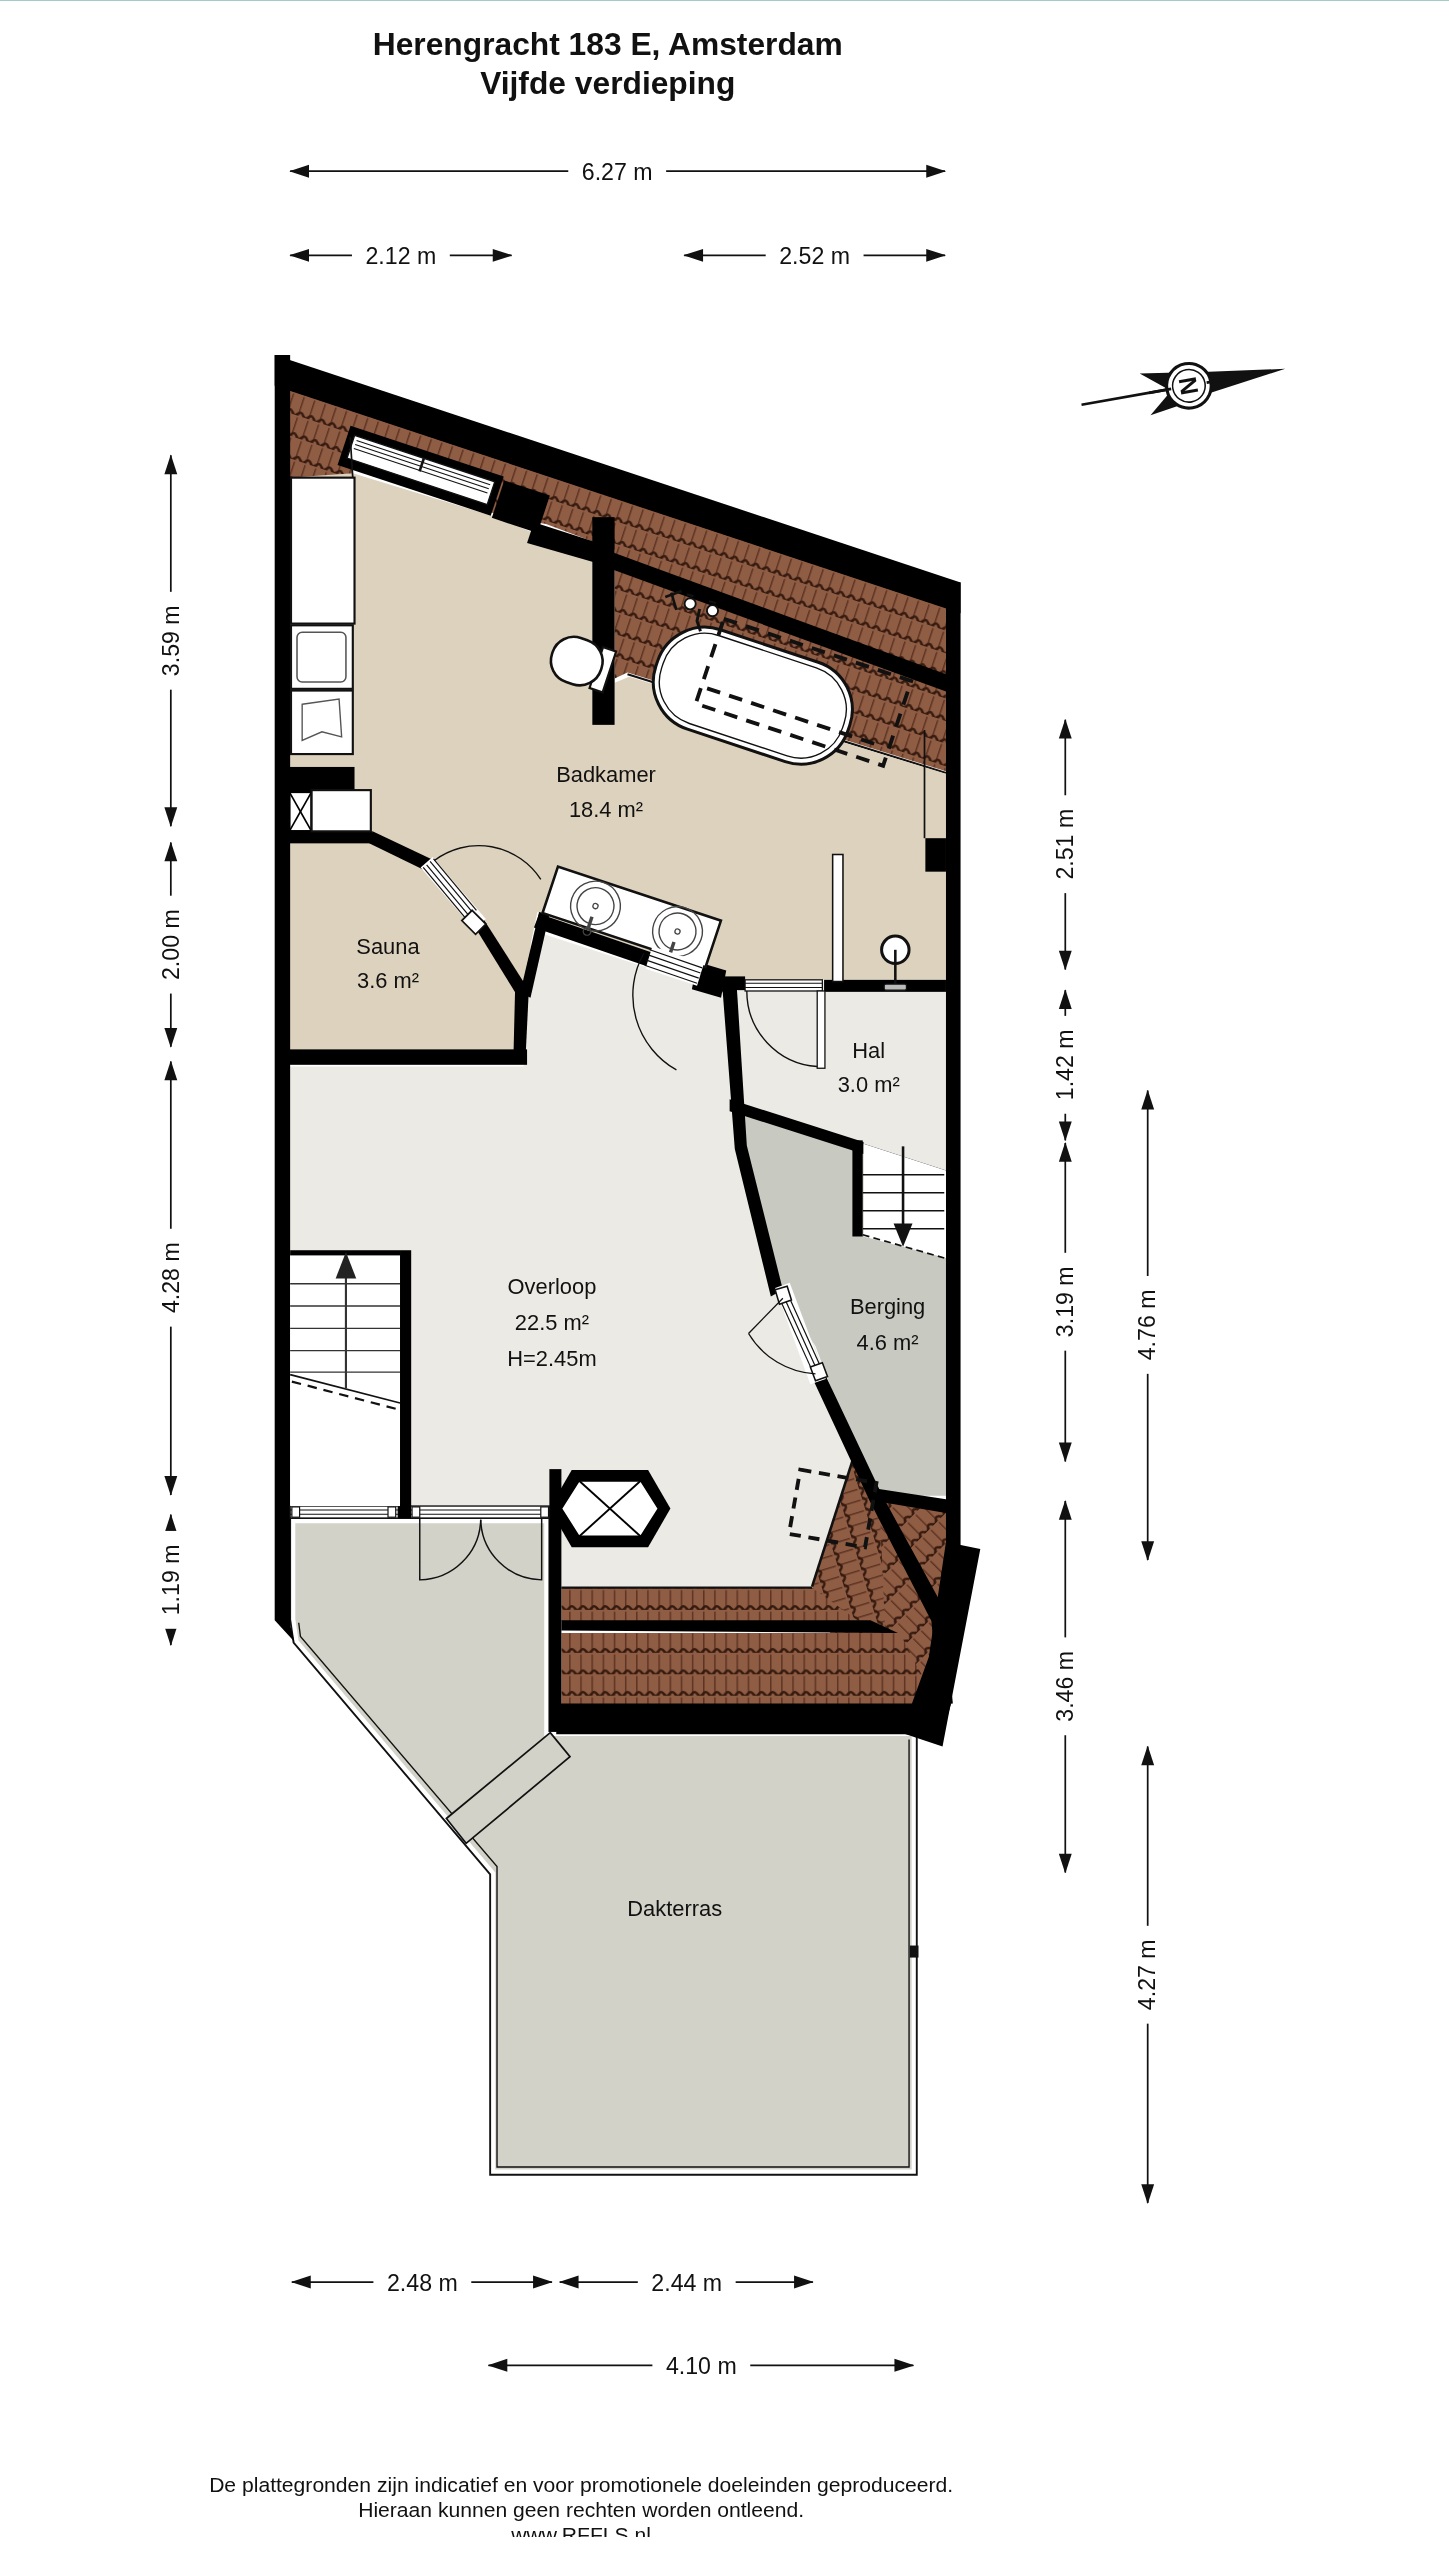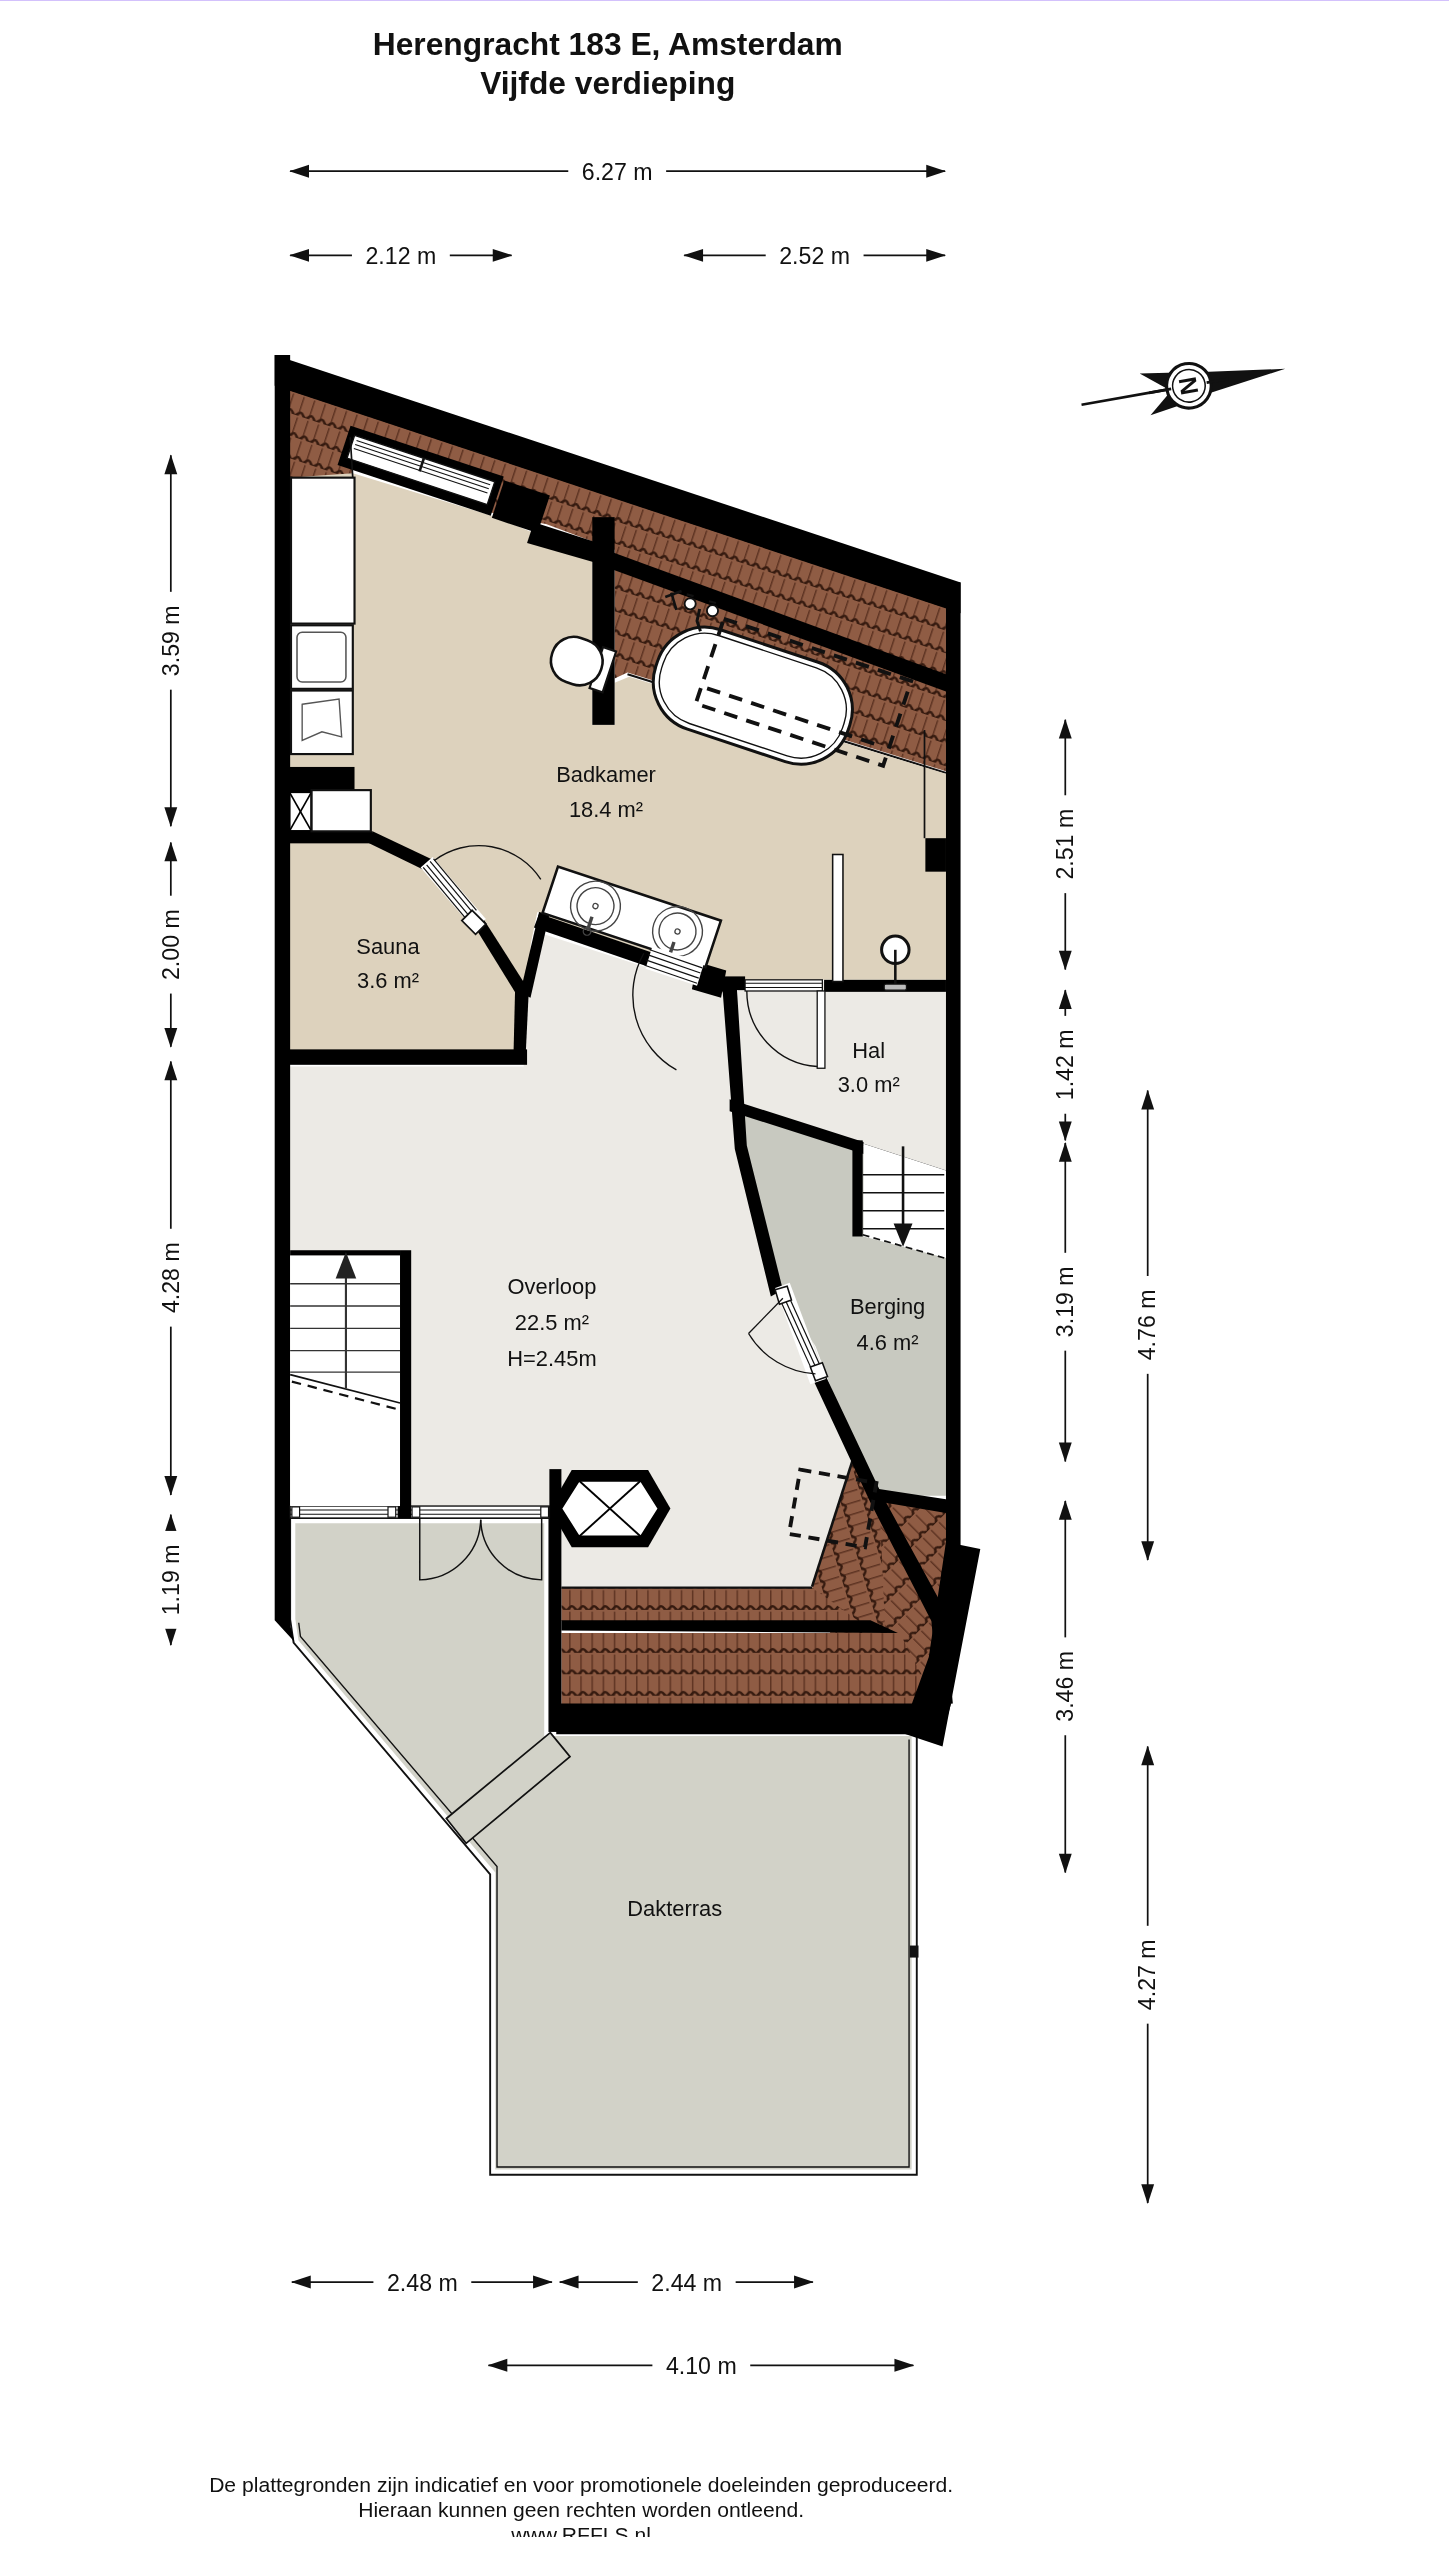--- a/index.html
+++ b/index.html
@@ -1,16 +1,16 @@
 <!DOCTYPE html>
 <html style="font-size:13.7px"><head>
 <meta charset="utf-8">
 <style>
   html,body{margin:0;padding:0;background:#fff;}
-  #page{width:1449px;height:2537px;position:relative;background:#8b5cf6;overflow:hidden;}
+  #page{width:1449px;height:2537px;position:relative;background:#0f766e;overflow:hidden;}
   svg{display:block;}
   text{font-family:"Liberation Sans", sans-serif;fill:#111;}
 </style>
 </head>
 <body>
 <div id="page">
 <svg width="1449" height="2576" viewBox="0 0 1688 3000">
 <defs>
   <marker id="ah" viewBox="-24 -8 24 16" refX="-1" refY="0" markerWidth="24" markerHeight="16" markerUnits="userSpaceOnUse" orient="auto-start-reverse">
     <path d="M0,0 L-23,-7.5 L-23,7.5 Z" fill="#111"></path>

